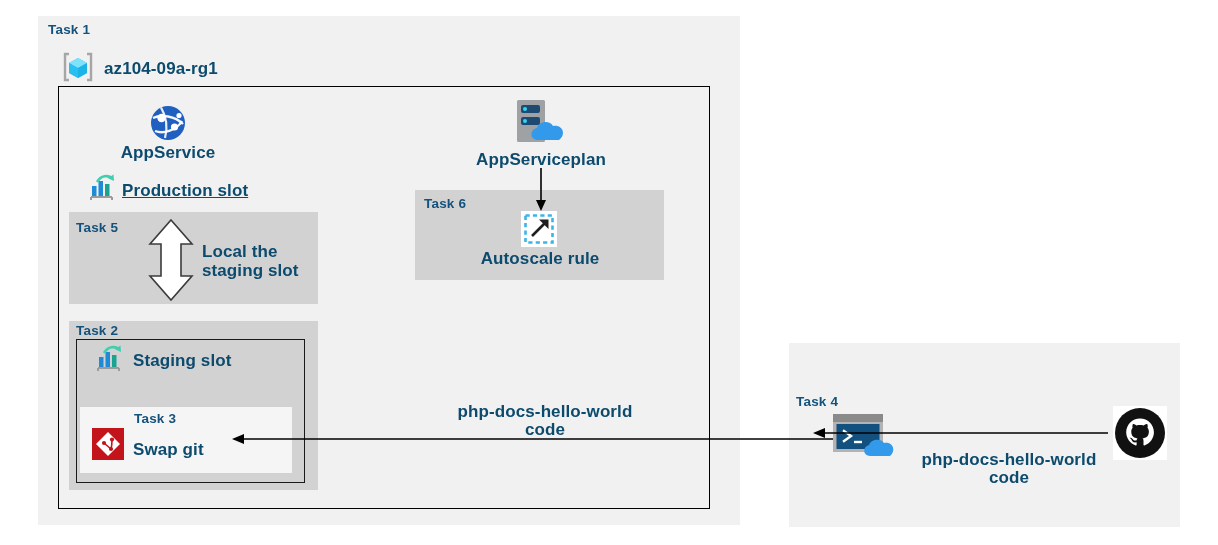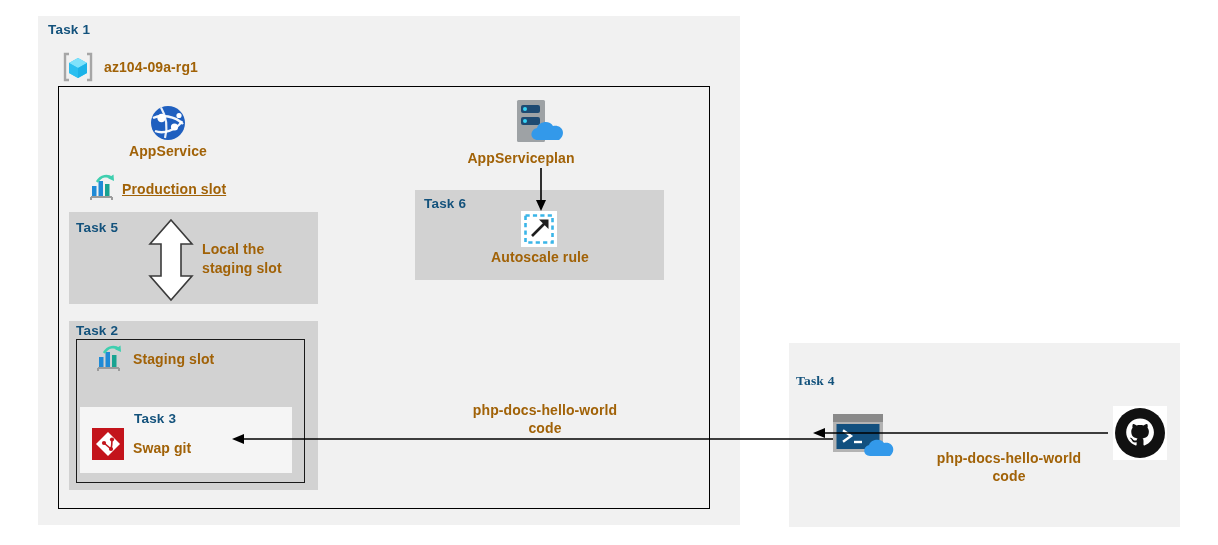--- a/index.html
+++ b/index.html
@@ -36,23 +36,23 @@
     position: absolute;
     color: #13527c;
     font-weight: bold;
     font-size: 13.5px;
     letter-spacing: 0.2px;
     white-space: nowrap;
   }
 
   .node-text {
     position: absolute;
-    color: #a16207;
+    color: #0c4a6e;
     font-weight: bold;
-    font-size: 14px;
+    font-size: 17px;
     white-space: nowrap;
     letter-spacing: 0.1px;
   }
   .node-text.center { text-align: center; }
   .node-text.multiline { white-space: normal; line-height: 1.25; text-align: center; }
 
   .icon {
     position: absolute;
   }
   svg { display: block; overflow: visible; }
@@ -165,40 +165,40 @@
   <div class="icon" style="left:513px; top:98px; width:56px; height:46px;">
     <svg width="56" height="46" viewBox="0 0 56 46">
       <rect x="4" y="2" width="28" height="42" rx="1.5" fill="#9ea2a5"></rect>
       <rect x="8" y="7" width="19" height="8" rx="2" fill="#1e4a72"></rect>
       <rect x="8" y="19" width="19" height="8" rx="2" fill="#1e4a72"></rect>
       <circle cx="12" cy="11" r="2" fill="#36d2f5"></circle>
       <circle cx="12" cy="23" r="2" fill="#36d2f5"></circle>
       <path d="M25 42 C17 42, 16 32, 24 30 C26 23, 37 22, 40 28 C49 26, 54 36, 46 42 Z" fill="#3399ea"></path>
     </svg>
   </div>
-  <div class="node-text center" style="left:440px; top:150px; width:162px;">AppServiceplan</div>
+  <div class="node-text center" style="left:460px; top:150px; width:162px;">AppServiceplan</div>
 
   <div class="box box-gray" style="left:415px; top:190px; width:249px; height:90px;"></div>
   <div class="task-label" style="left:424px; top:196px;">Task 6</div>
 
   <div class="icon" style="left:521px; top:211px; width:36px; height:36px;">
     <svg width="36" height="36" viewBox="0 0 36 36">
       <rect x="0" y="0" width="36" height="36" fill="#ffffff"></rect>
       <rect x="4.5" y="4.5" width="27" height="27" fill="none" stroke="#3ab5e8" stroke-width="2.6" stroke-dasharray="4.2 3.2"></rect>
       <path d="M11 25 L26 10" stroke="#1f1f1f" stroke-width="2.6"></path>
       <polygon points="27.5,8.5 27.5,18 18,8.5" fill="#1f1f1f"></polygon>
     </svg>
   </div>
   <div class="node-text center" style="left:465px; top:249px; width:150px;">Autoscale rule</div>
 
   <div class="node-text center" style="left:440px; top:402px; width:210px;">php-docs-hello-world</div>
   <div class="node-text center" style="left:440px; top:420px; width:210px;">code</div>
 
   <div class="box box-lightgray" style="left:789px; top:343px; width:391px; height:184px;"></div>
-  <div class="task-label" style="left:796px; top:373px;font-family:Liberation Serif, serif;">Task 4</div>
+  <div class="task-label" style="left:796px; top:394px;">Task 4</div>
 
   <div class="icon" style="left:833px; top:414px; width:70px; height:44px;">
     <svg width="70" height="44" viewBox="0 0 70 44">
       <rect x="0" y="0" width="50" height="38" fill="#b3b3b3"></rect>
       <rect x="0" y="0" width="50" height="8" fill="#8a8a8a"></rect>
       <rect x="3.5" y="10" width="43" height="25" fill="#12507f"></rect>
       <path d="M11 17 L18 22 L11 27" stroke="#ffffff" stroke-width="2.4" fill="none" stroke-linecap="square"></path>
       <path d="M21 28 H29" stroke="#ffffff" stroke-width="2.4"></path>
       <path d="M37 42 C30 42, 29 33, 36 31 C38 25, 48 24, 51 29 C59 27, 64 36, 57 42 Z" fill="#3399ea"></path>
     </svg>

